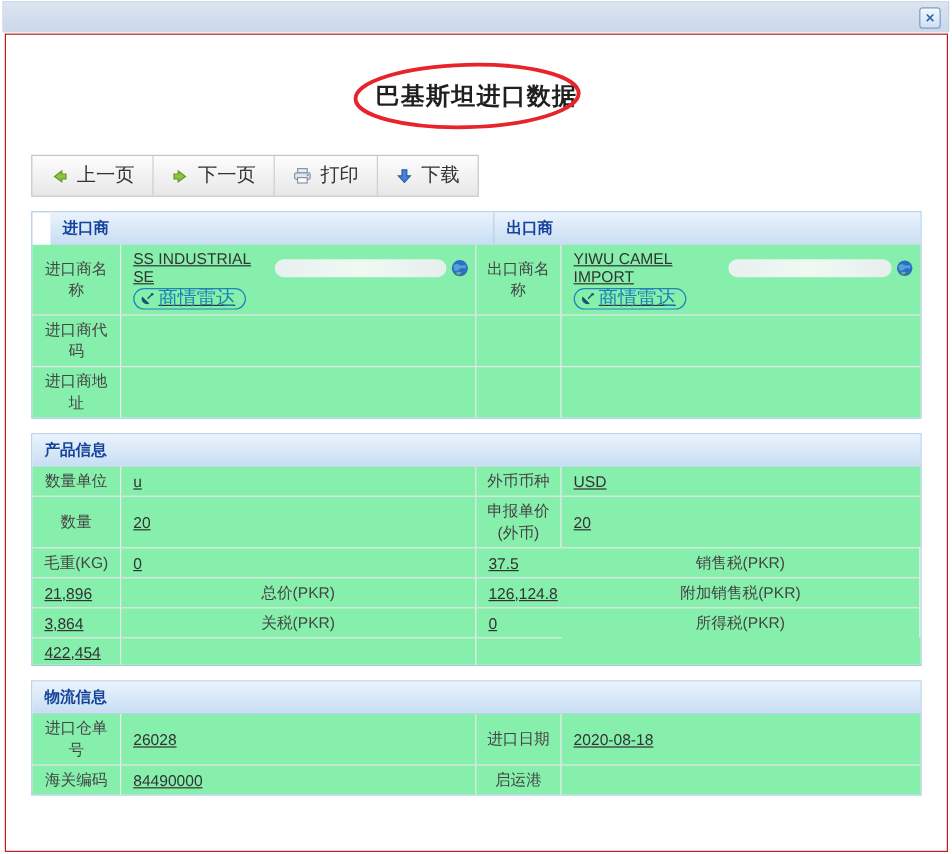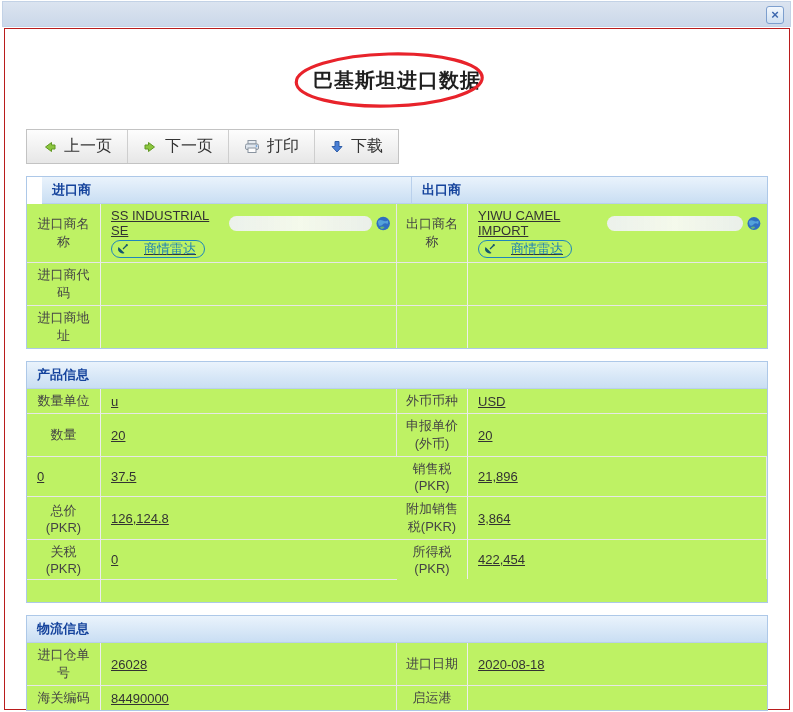--- a/index.html
+++ b/index.html
@@ -44,39 +44,39 @@
   .section { margin-top:12px; border:1px solid #adc8e8; }
   .sec-header {
     background:linear-gradient(#eaf3fc,#c9def3);
     color:#15439c; font-weight:bold; font-size:13px;
     padding:4px 0 4px 10px; border-bottom:1px solid #b9d0ec;
   }
   .sec-header.split { display:grid; grid-template-columns:370px 1fr; padding:0;margin-left:15px; }
   .sec-header.split > div { padding:4px 0 4px 10px; }
   .sec-header.split > div:first-child { border-right:1px solid #b9d0ec; }
 
-  .tbl { display:grid; grid-template-columns:74px 296px 71px 1fr; font-size:13px; background:#bef264; }
+  .tbl { display:grid; grid-template-columns:74px 296px 71px 1fr; font-size:13px; background:#86efac; }
   .cell { display:flex; align-items:center; border-top:1px solid #e7e7e7; padding:3px 6px; min-height:23px; }
   .row0 .cell, .cell.r0 { border-top:none; }
   .lab { justify-content:center; text-align:center; color:#454545; border-right:1px solid #ededed; }
   .val { color:#333; padding-left:10px;text-decoration:underline; }
   .val.mid { border-right:1px solid #e7e7e7; }
 
   
   .name-cell { display:flex; flex-direction:column; align-items:flex-start; justify-content:center; gap:2px; padding:4px 6px 4px 10px; }
   .name-line { display:flex; align-items:center; gap:4px; color:#333; }
   .redact {
     display:inline-block; width:148px; height:15px; border-radius:8px;
     background:linear-gradient(90deg, rgba(238,240,243,0.95), rgba(250,250,250,0.9), rgba(236,238,241,0.95));
     filter:blur(0.6px);
   }
   .badge {
-    display:inline-flex; align-items:center; gap:15px;
+    display:inline-flex; align-items:center; gap:3px;
     border:1px solid #1e86bb; border-radius:10px; padding:0 8px 1px 5px;
-    color:#1b7fb5; font-size:13px; cursor:pointer; line-height:15px;
+    color:#1b7fb5; font-size:16px; cursor:pointer; line-height:15px;
   }
 </style>
 </head>
 <body>
 
 <div class="window">
   <div class="titlebar">
     <div class="close-btn">×</div>
   </div>
 
@@ -189,20 +189,21 @@
         <div class="cell lab r0">数量单位</div>
         <div class="cell val mid r0">u</div>
         <div class="cell lab r0">外币币种</div>
         <div class="cell val r0">USD</div>
 
         <div class="cell lab">数量</div>
         <div class="cell val mid">20</div>
         <div class="cell lab">申报单价(外币)</div>
         <div class="cell val">20</div>
 
+        <div class="cell lab">毛重(KG)</div>
         <div class="cell val mid">0</div>
         <div class="cell val">37.5</div>
 
         <div class="cell lab">销售税(PKR)</div>
         <div class="cell val mid">21,896</div>
         <div class="cell lab">总价(PKR)</div>
         <div class="cell val">126,124.8</div>
 
         <div class="cell lab">附加销售税(PKR)</div>
         <div class="cell val mid">3,864</div>

